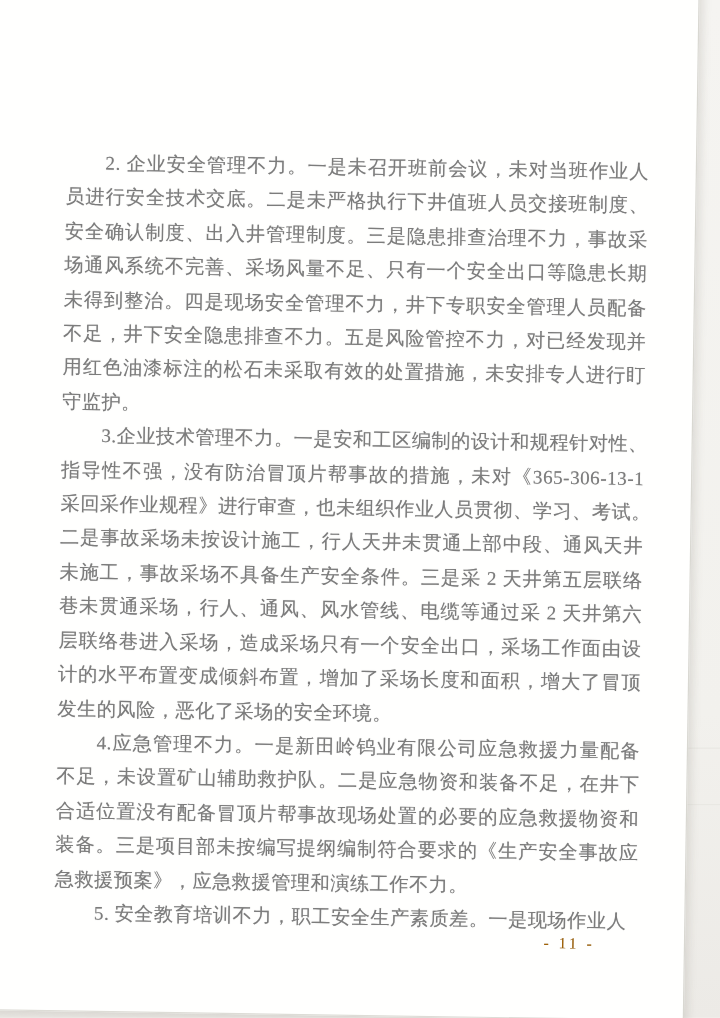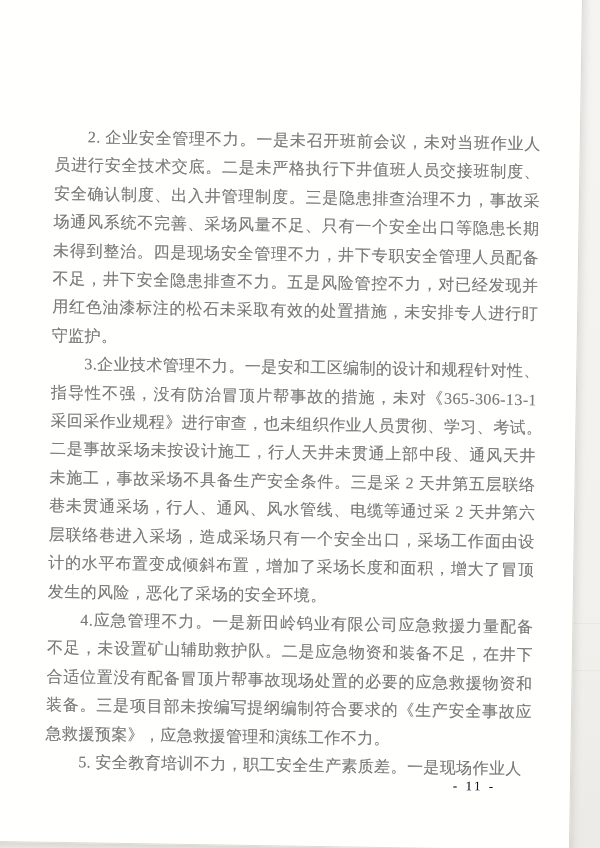--- a/index.html
+++ b/index.html
@@ -60,21 +60,21 @@
   .line-end {
     text-align-last: left;
     white-space: normal;
   }
   .page-number {
     position: absolute;
     left: 519px;
     top: 845px;
     font-size: 13px;
     letter-spacing: 2.5px;
-    color: #0f172a;
+    color: #a16207;
     white-space: nowrap;
     text-shadow: 0 0 0.5px rgba(130, 130, 130, 0.5);
   }
 </style>
 </head>
 <body>
 
 <div class="scan-backdrop">
   <div class="scanner-seam seam-1"></div>
   <div class="scanner-seam seam-2"></div>

